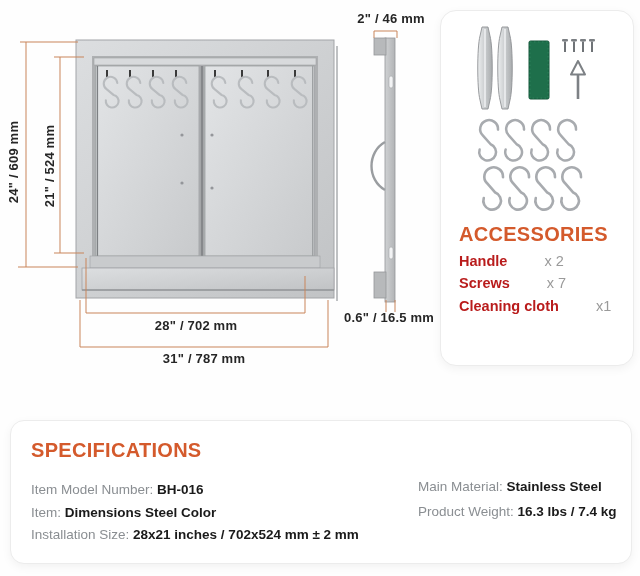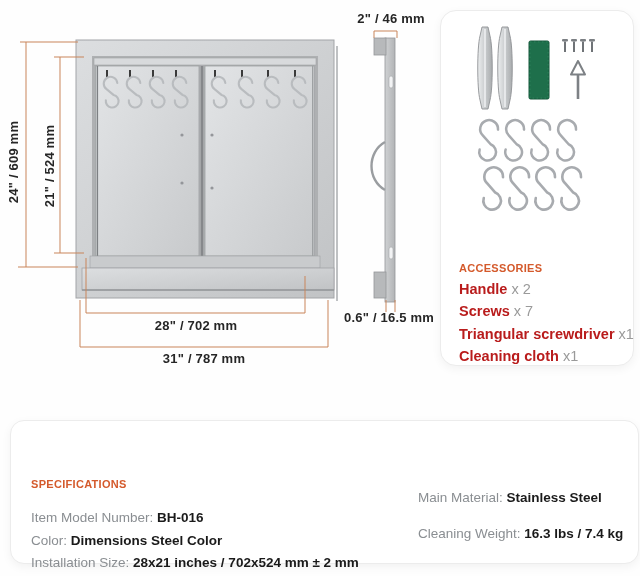--- a/index.html
+++ b/index.html
@@ -11,37 +11,37 @@
     white-space:nowrap;transform:translate(-50%,-50%);letter-spacing:.2px;
   }
   .dim-label.rot{transform:translate(-50%,-50%) rotate(-90deg);}
 
   
   .card{
     position:absolute;background:#ffffff;border:1px solid #ececec;
     border-radius:16px;box-shadow:0 3px 10px rgba(0,0,0,.05);
   }
   .acc-card{left:440px;top:10px;width:192px;height:354px;}
-  .spec-card{left:10px;top:420px;width:620px;height:142px;border-radius:14px;padding-left:7px;}
+  .spec-card{left:10px;top:420px;width:620px;height:142px;border-radius:14px;}
 
   .section-title{
-    font-size:11px;font-weight:bold;color:#D45A2C;letter-spacing:.3px;margin-top:39px;
+    font-size:20px;font-weight:bold;color:#D45A2C;letter-spacing:.3px;
   }
   .acc-text{position:absolute;left:18px;top:212px;right:10px;}
   .acc-item{margin-top:6.5px;font-size:14.5px;white-space:nowrap;}
   .acc-item .lbl{font-weight:bold;color:#b91c1c;}
-  .acc-item .qty{color:#9a9a9a;font-weight:normal;}
+  .acc-item .qty{color:#9a9a9a;font-weight:normal;margin-left:33px;}
 
   .spec-inner{position:absolute;left:20px;top:18px;right:12px;}
   .spec-rows{margin-top:20px;}
   .spec-row{font-size:13.5px;margin-top:7.5px;white-space:nowrap;}
   .spec-row .lbl{color:#8a8e92;}
   .spec-row .val{color:#1a1a1a;font-weight:bold;}
   .spec-right{position:absolute;left:407px;top:48px;}
-  .spec-right .spec-row{margin-top:21px;}
+  .spec-right .spec-row{margin-top:10px;}
 
   svg{position:absolute;left:0;top:0;}
   .acc-art{position:absolute;left:0;top:0;}
 </style>
 </head>
 <body>
 
 <div class="stage">
 
   <svg width="440" height="400" viewBox="0 0 440 400">
@@ -208,48 +208,44 @@
       <div class="section-title">ACCESSORIES</div>
       <div class="acc-item">
         <span class="lbl">Handle</span>
         <span class="qty">x 2</span>
       </div>
       <div class="acc-item">
         <span class="lbl">Screws</span>
         <span class="qty">x 7</span>
       </div>
       <div class="acc-item">
-        <span class="lbl">Triangular screwdriver</span>
-        <span class="qty">x1</span>
-      </div>
-      <div class="acc-item">
         <span class="lbl">Cleaning cloth</span>
         <span class="qty">x1</span>
       </div>
     </div>
   </div>
 
   <div class="card spec-card">
     <div class="spec-inner">
       <div class="section-title">SPECIFICATIONS</div>
       <div class="spec-rows">
         <div class="spec-row">
           <span class="lbl">Item Model Number: </span><span class="val">BH-016</span>
         </div>
         <div class="spec-row">
-          <span class="lbl">Color: </span><span class="val">Dimensions Steel Color</span>
+          <span class="lbl">Item: </span><span class="val">Dimensions Steel Color</span>
         </div>
         <div class="spec-row">
           <span class="lbl">Installation Size: </span><span class="val">28x21 inches / 702x524 mm ± 2 mm</span>
         </div>
       </div>
     </div>
     <div class="spec-right">
       <div class="spec-row">
         <span class="lbl">Main Material: </span><span class="val">Stainless Steel</span>
       </div>
       <div class="spec-row">
-        <span class="lbl">Cleaning Weight: </span><span class="val">16.3 lbs / 7.4 kg</span>
+        <span class="lbl">Product Weight: </span><span class="val">16.3 lbs / 7.4 kg</span>
       </div>
     </div>
   </div>
 
 </div>
 
 </body></html>

